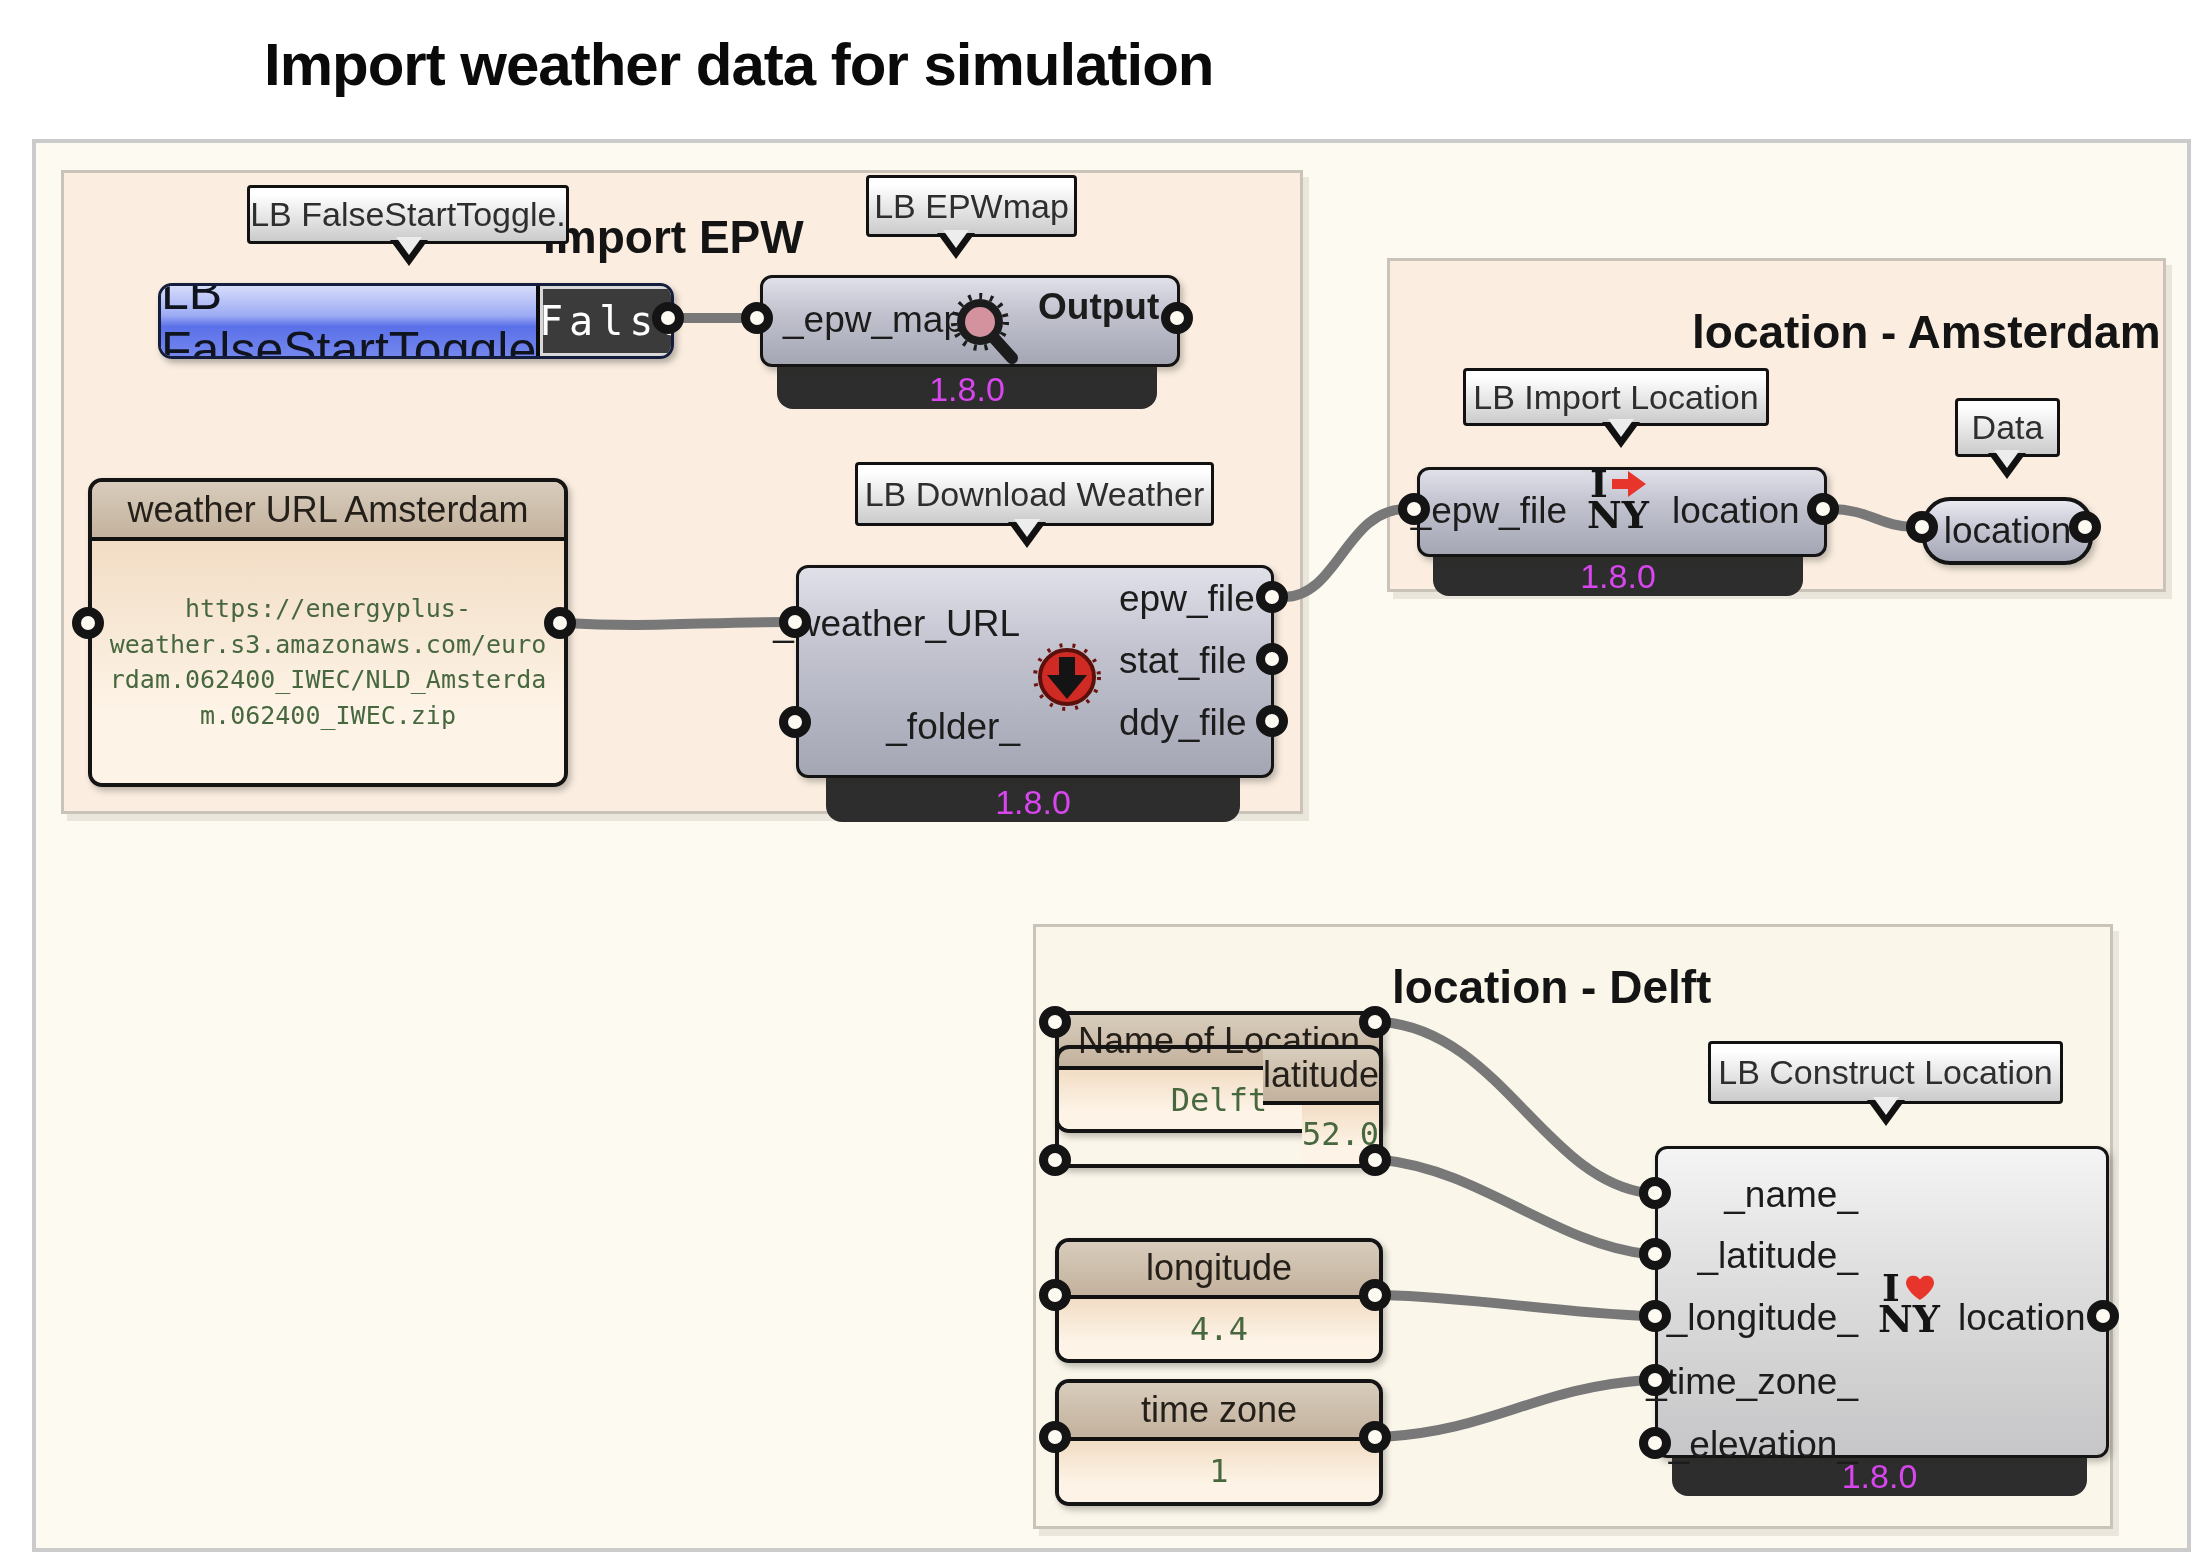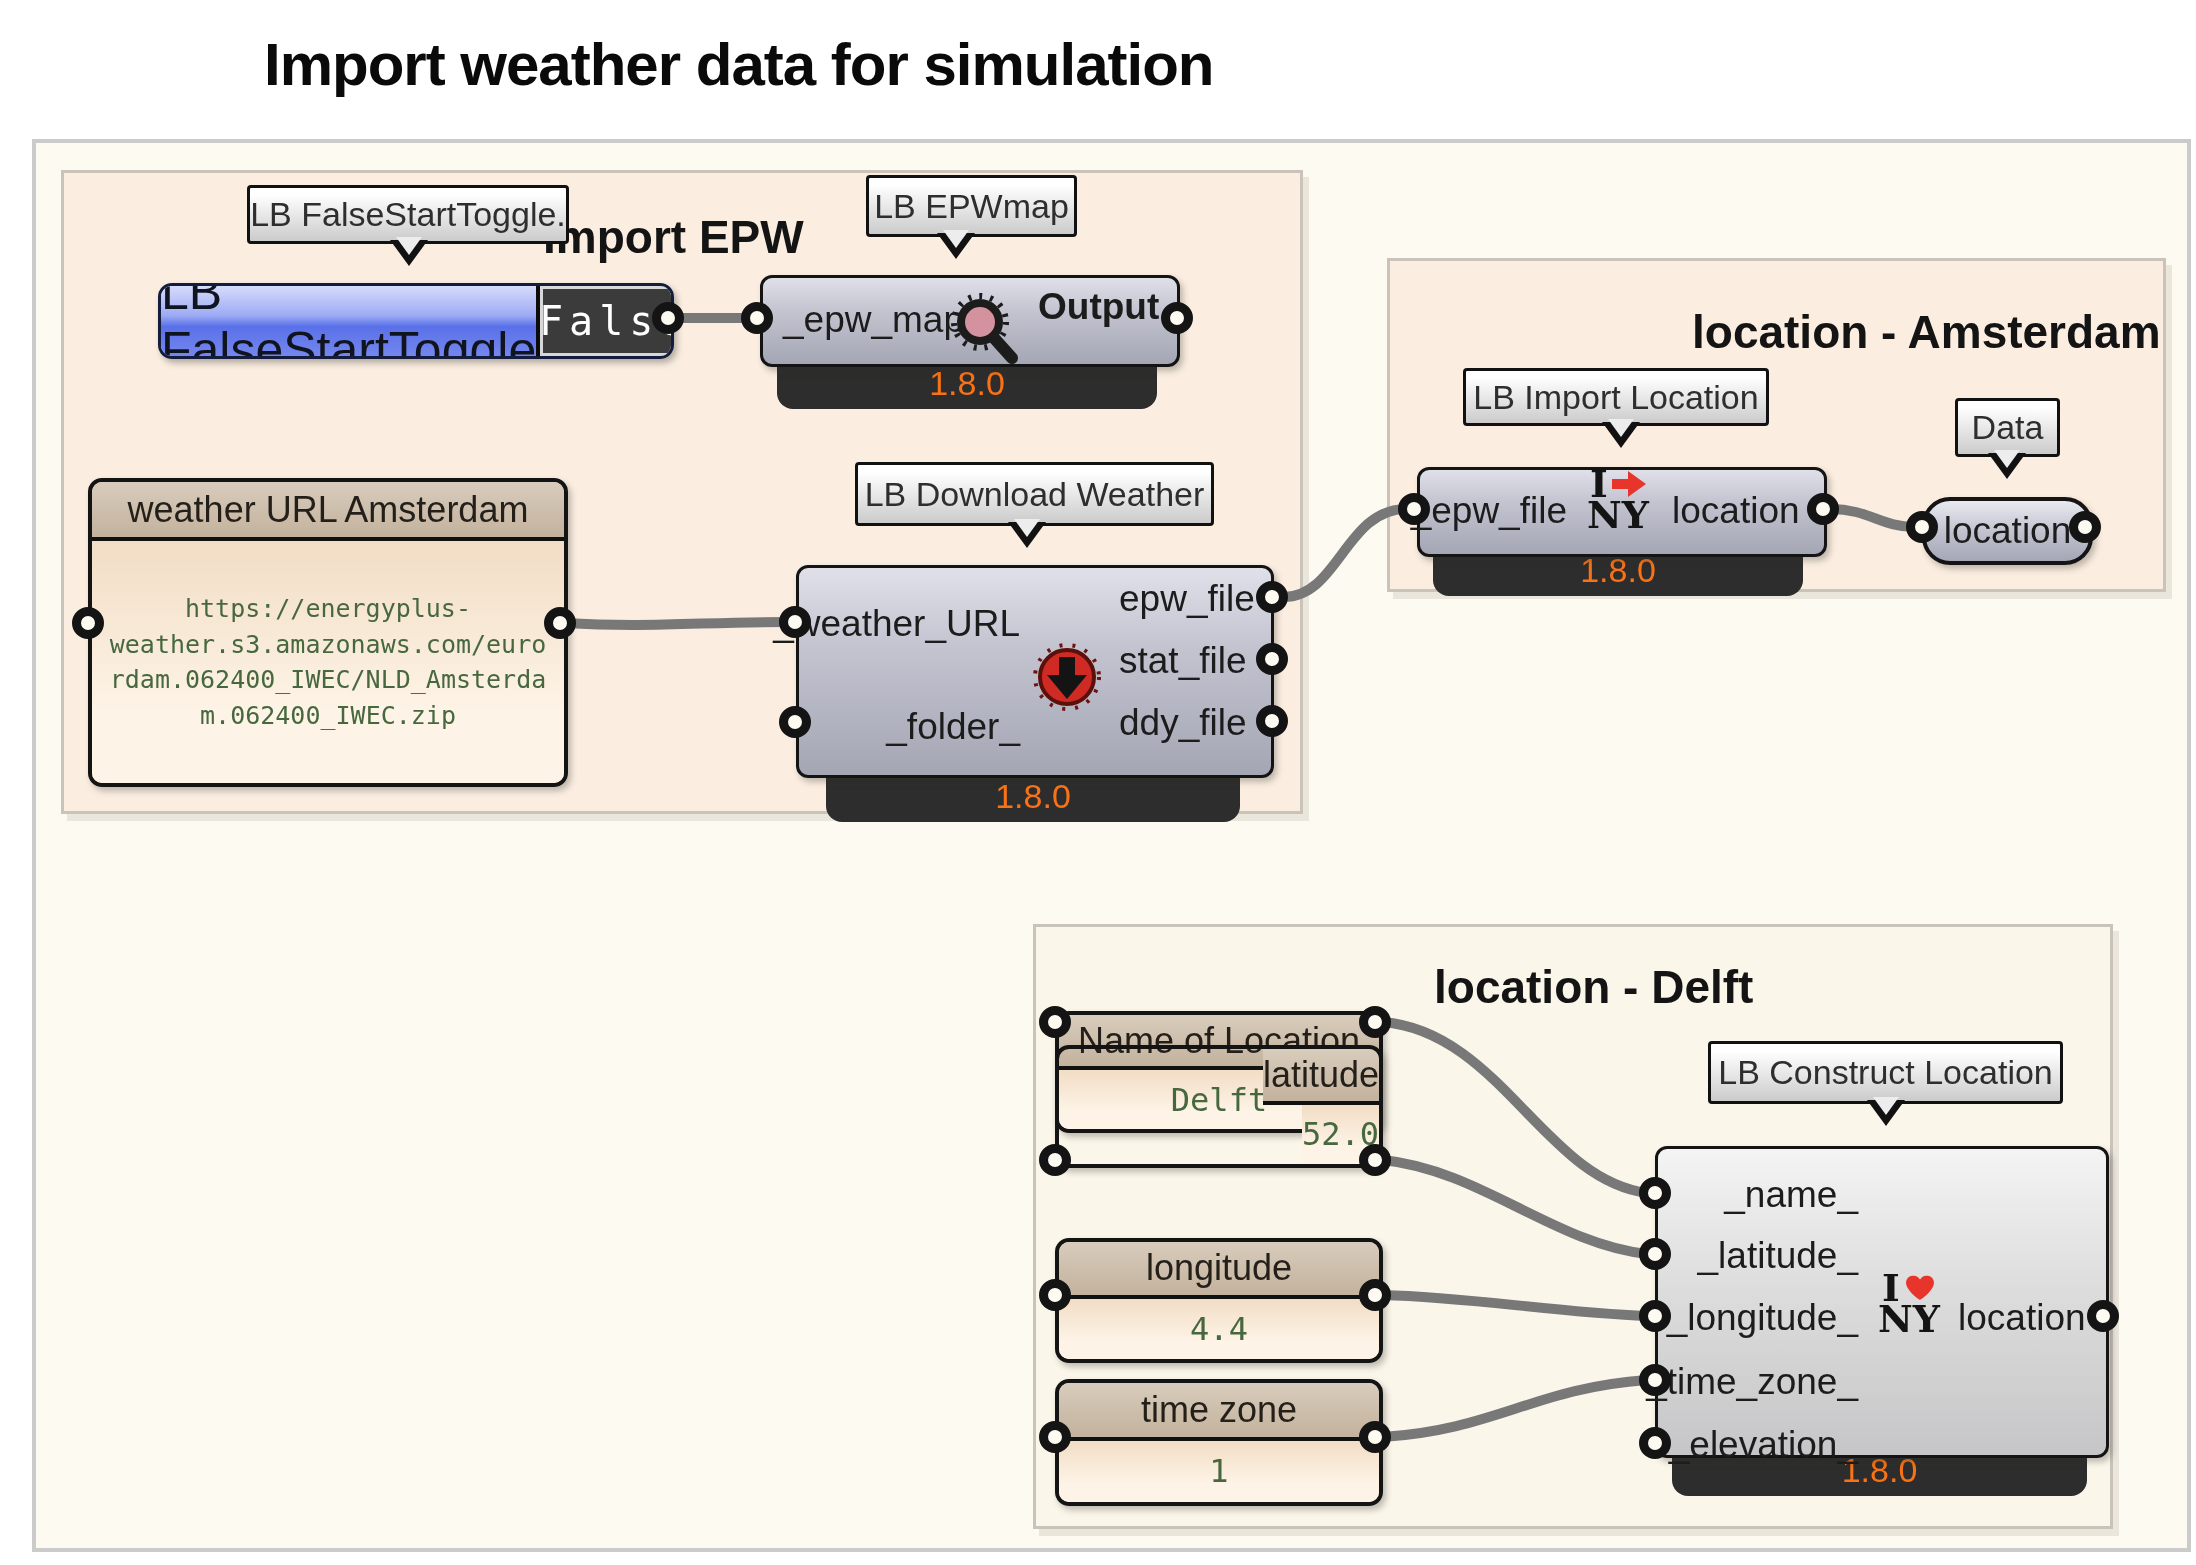--- a/index.html
+++ b/index.html
@@ -30,23 +30,23 @@
            border-top:26px solid #111;}
   .callout .tail-w{position:absolute;left:calc(var(--tail) + 6px);bottom:-14px;width:0;height:0;
            border-left:13px solid transparent;border-right:13px solid transparent;
            border-top:18px solid #ededed;}
 
   
   .comp{border:3px solid #141414;border-radius:12px;z-index:4;
         box-shadow:3px 4px 6px rgba(50,45,40,.30);}
   .comp.lav{background:linear-gradient(180deg,#e0e0e9 0%,#c3c4d0 38%,#a5a6b4 100%);}
   .comp.lite{background:linear-gradient(180deg,#f4f4f4 0%,#dddddd 45%,#c6c6c8 100%);}
-  .vbar{background:#2d2d2d;color:#f97316;border-radius:10px 10px 16px 16px;z-index:3;
+  .vbar{background:#2d2d2d;color:#d946ef;border-radius:10px 10px 16px 16px;z-index:3;
         display:flex;align-items:flex-end;justify-content:center;font-size:34px;
-        padding-bottom:6px;box-sizing:border-box;}
+        box-sizing:border-box;}
   .portlabel{position:absolute;font-size:37px;color:#1c1c1c;white-space:nowrap;z-index:5;}
   .r{text-align:right;transform:translateX(-100%);}
 
   
   .nub{position:absolute;width:32px;height:32px;box-sizing:border-box;border:9px solid #141414;
        border-radius:50%;background:#fdfaf2;transform:translate(-50%,-50%);z-index:6;}
 
   
   .toggle{display:flex;border:3px solid #141d3d;border-radius:14px;overflow:hidden;z-index:4;
           box-shadow:3px 4px 6px rgba(50,45,40,.35);}
@@ -88,21 +88,21 @@
   <div class="abs page-title" style="left:264px;top:30px;">Import weather data for simulation</div>
 
   <div class="abs canvas" style="left:32px;top:139px;width:2151px;height:1405px;"></div>
 
   <div class="abs group peach" style="left:61px;top:170px;width:1236px;height:638px;"></div>
   <div class="abs group peach" style="left:1387px;top:258px;width:773px;height:328px;"></div>
   <div class="abs group cream" style="left:1033px;top:924px;width:1074px;height:599px;"></div>
 
   <div class="abs group-title" style="left:543px;top:210px;">Import EPW</div>
   <div class="abs group-title" style="left:1692px;top:305px;">location - Amsterdam</div>
-  <div class="abs group-title" style="left:1434px;top:960px;">location - Delft</div>
+  <div class="abs group-title" style="left:1392px;top:960px;">location - Delft</div>
 
   <svg id="wires" width="2196" height="1565">
     <path d="M672,318 L747,318"></path>
     <path d="M564,623 C650,628 700,622 787,622"></path>
     <path d="M1284,597 C1338,597 1346,509 1406,509"></path>
     <path d="M1831,509 C1868,509 1882,527 1914,527"></path>
     <path d="M1383,1022 C1500,1032 1545,1180 1647,1193"></path>
     <path d="M1383,1160 C1480,1170 1555,1244 1647,1254"></path>
     <path d="M1383,1295 C1470,1297 1560,1313 1647,1316"></path>
     <path d="M1383,1437 C1495,1430 1535,1388 1647,1380"></path>

